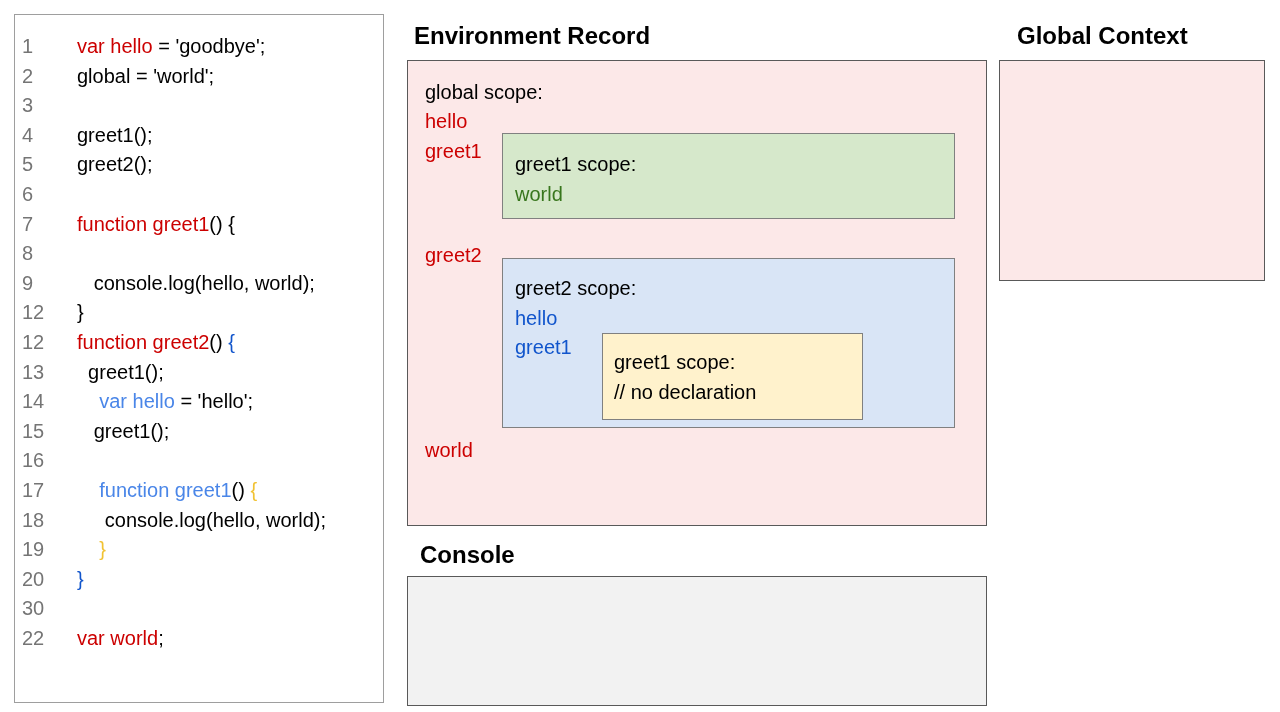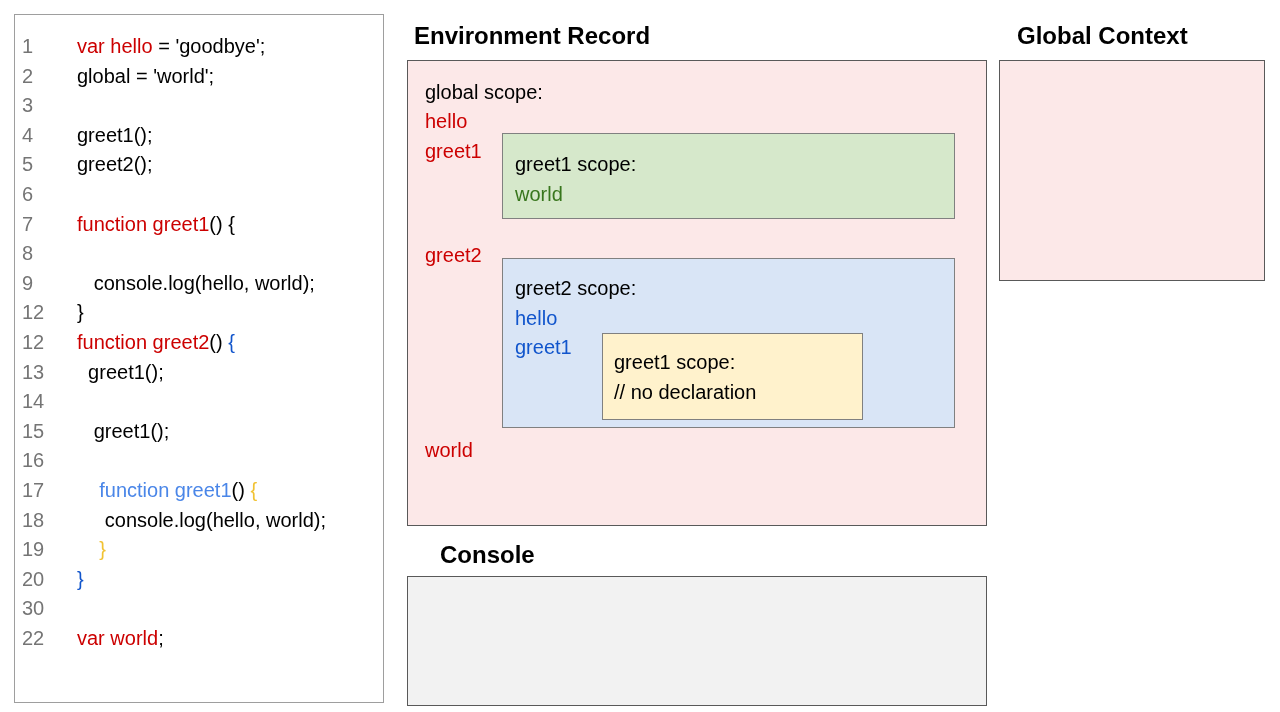--- a/index.html
+++ b/index.html
@@ -19,21 +19,21 @@
   .c-red    { color: #cc0000; }
   .c-green  { color: #38761d; }
   .c-blue   { color: #4a86e8; }
   .c-dblue  { color: #1155cc; }
   .c-yellow { color: #f1c232; }
 
   
   .hdr { font-size: 24px; font-weight: bold; color: #000000; }
   .hdr-er { left: 414px; top: 22px; }
   .hdr-gc { left: 1001px; top: 22px; margin-left: 16px; }
-  .hdr-console { left: 440px; top: 541px; }
+  .hdr-console { left: 420px; top: 541px; }
 
   
   .er-box { left: 407px; top: 60px; width: 580px; height: 466px;
     background: #fce8e8; border: 1px solid #595959; }
   .gc-box { left: 999px; top: 60px; width: 266px; height: 221px;
     background: #fce8e8; border: 1px solid #595959; }
   .console-box { left: 407px; top: 576px; width: 580px; height: 130px;
     background: #f2f2f2; border: 1px solid #595959; }
 
   .scope-label { font-size: 20px; line-height: 29.6px; white-space: pre; }
@@ -91,20 +91,21 @@
     <div class="code-line">
       <span class="ln">12</span>
       <span class="code-text"><span class="c-red">function greet2</span><span class="c-black">()</span><span class="c-dblue"> {</span></span>
     </div>
     <div class="code-line">
       <span class="ln">13</span>
       <span class="code-text"><span class="c-black">  greet1();</span></span>
     </div>
     <div class="code-line">
       <span class="ln">14</span>
+      <span class="code-text"><span class="c-blue">    var hello</span><span class="c-black"> = 'hello';</span></span>
     </div>
     <div class="code-line">
       <span class="ln">15</span>
       <span class="code-text"><span class="c-black">   greet1();</span></span>
     </div>
     <div class="code-line">
       <span class="ln">16</span>
       <span class="code-text"></span>
     </div>
     <div class="code-line">

